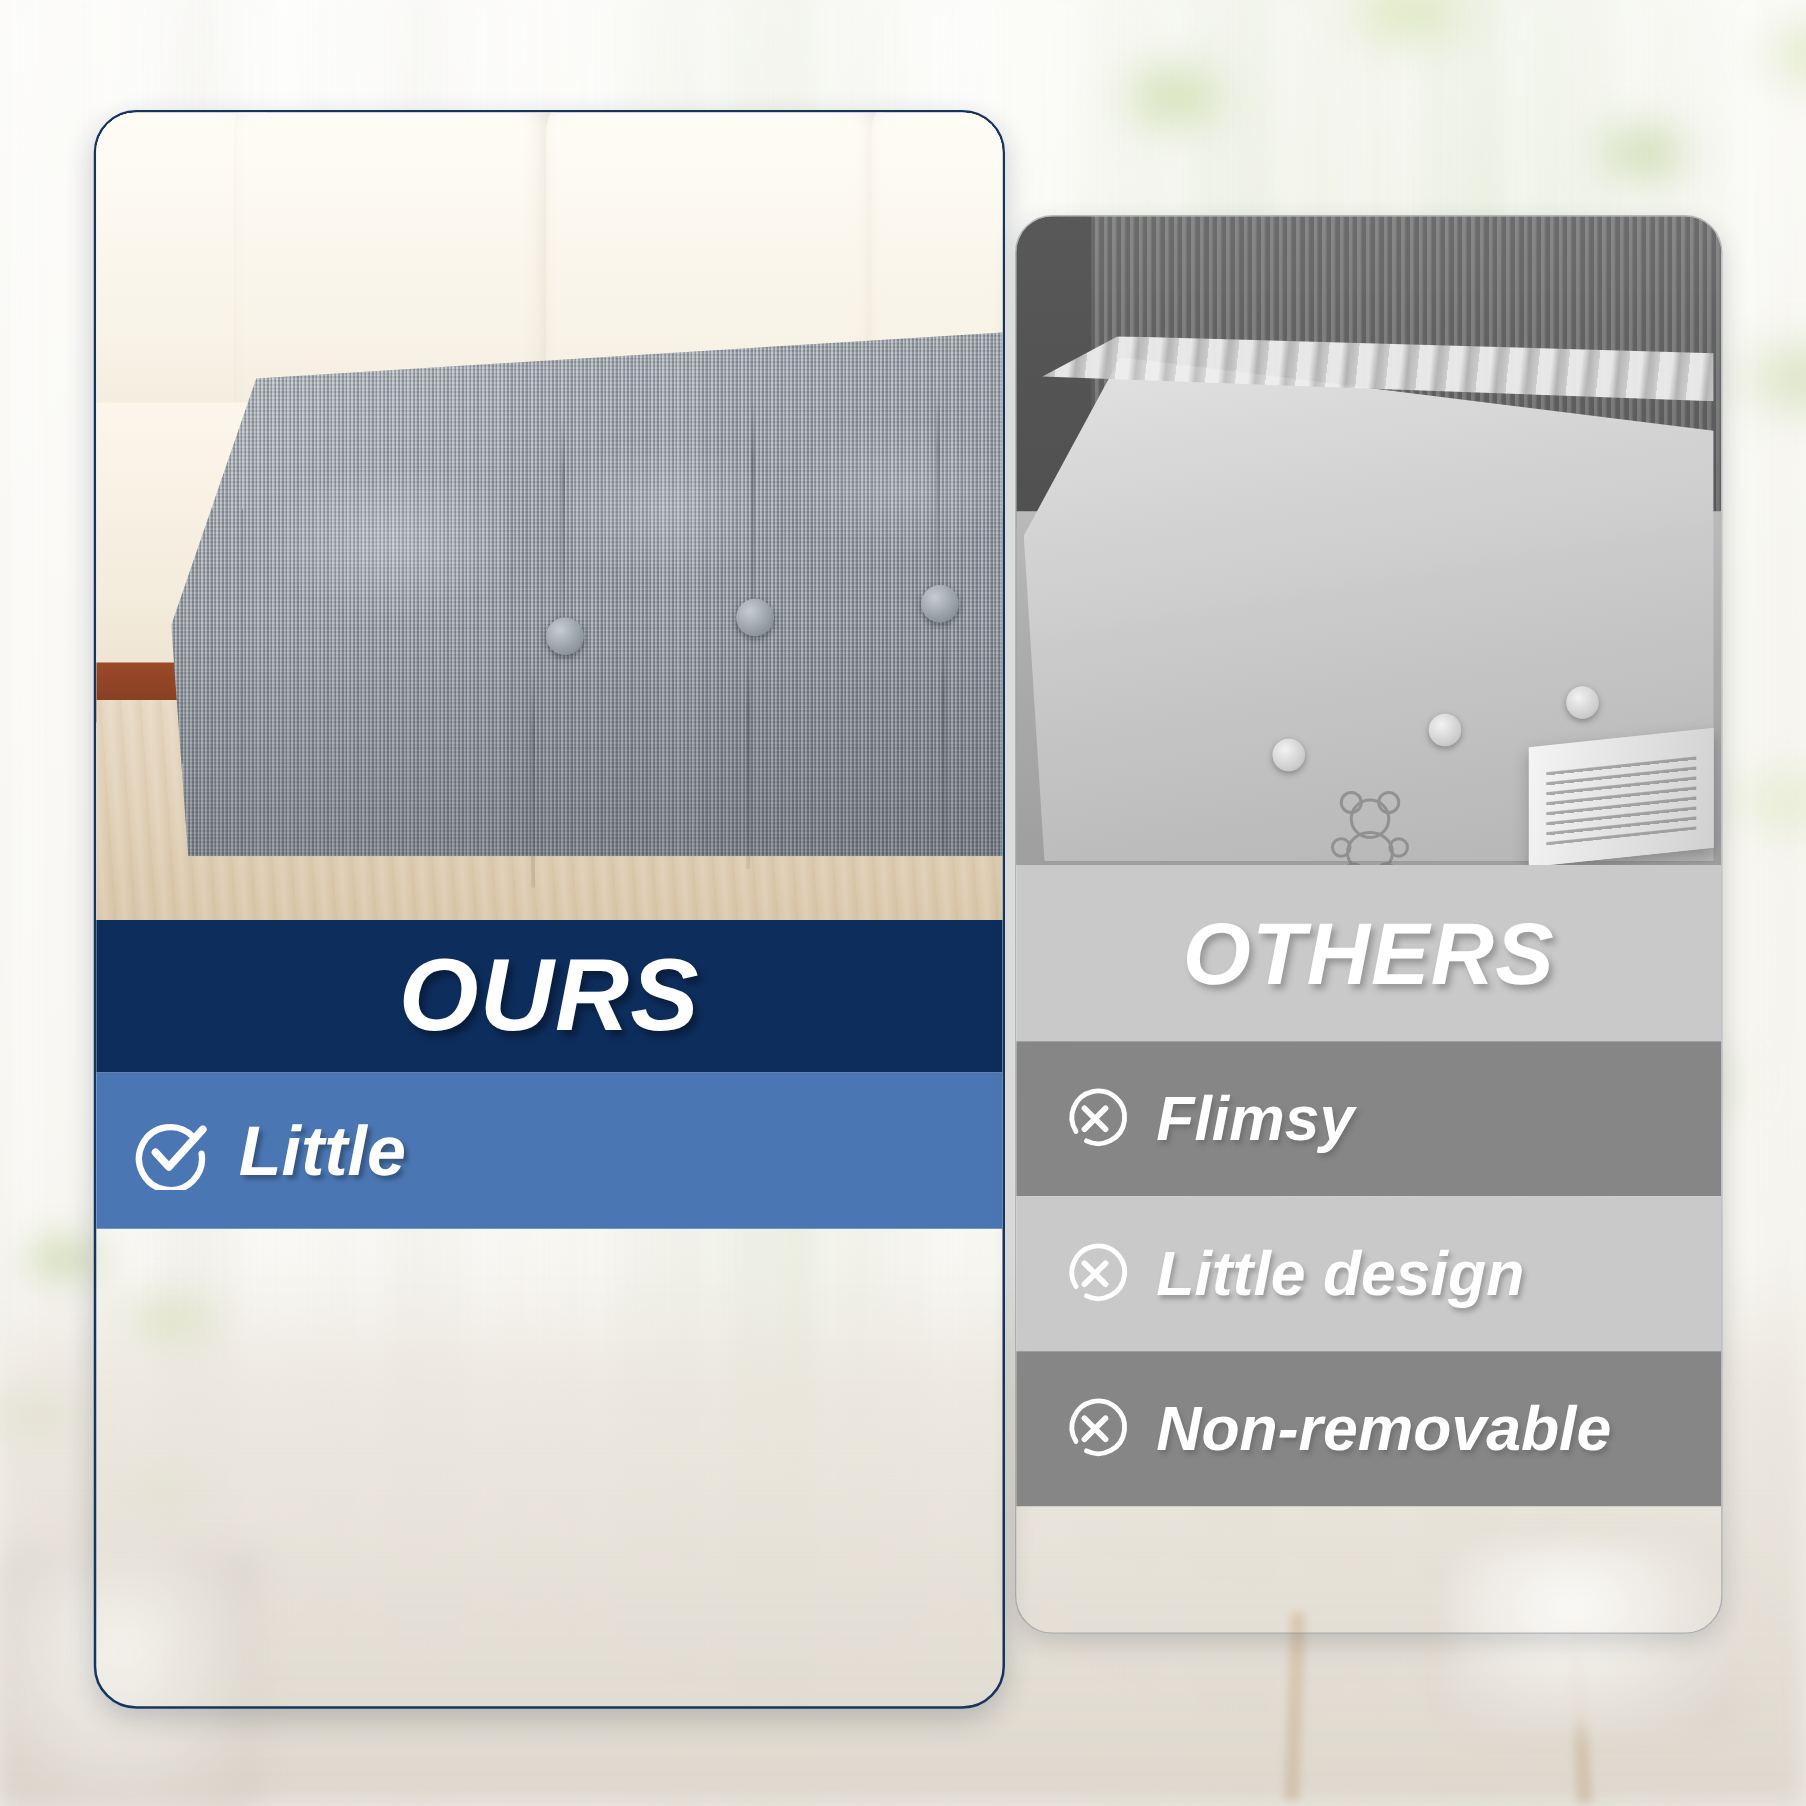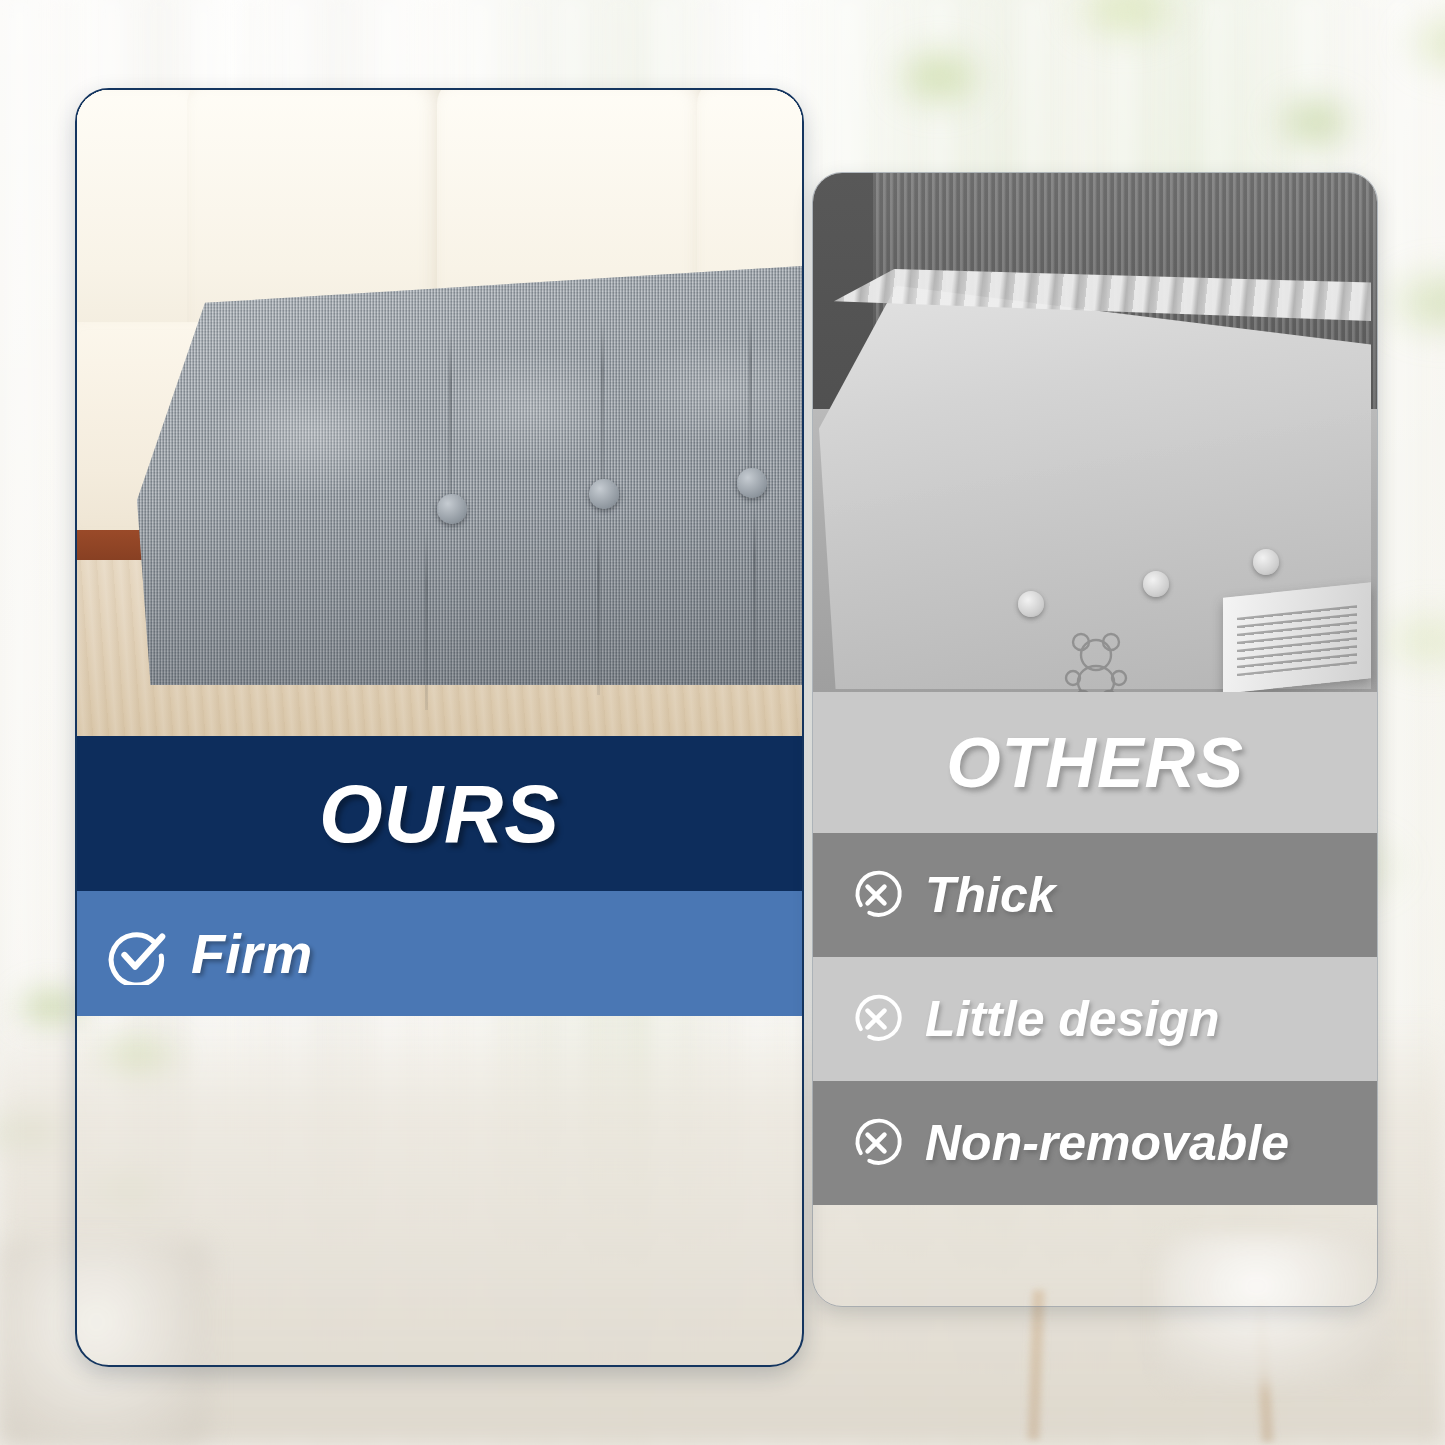--- a/index.html
+++ b/index.html
@@ -321,21 +321,21 @@
   }
 
   
   .title-band {
     display: flex;
     align-items: center;
     justify-content: center;
     box-sizing: border-box;
   }
   .title-ours {
-    height: 155px;
+    height: 122px;
     background: #0d2d5c;
   }
   .title-others {
     height: 141px;
     background: #c9c9c9;
   }
   .title-text {
     font-style: italic;
     font-weight: bold;
     color: #ffffff;
@@ -433,21 +433,21 @@
       <span class="title-text">OURS</span>
     </div>
 
     <div class="rows">
 
       <div class="row row-ours alt-a">
         <svg class="row-icon" viewBox="0 0 64 64">
           <path d="M49 20 A26 26 0 1 0 56 34" fill="none" stroke="#ffffff" stroke-width="5.2" stroke-linecap="round"></path>
           <path d="M18 33 L29 45 L57 14" fill="none" stroke="#ffffff" stroke-width="6.4" stroke-linecap="round" stroke-linejoin="round"></path>
         </svg>
-        <span class="row-label">Firm</span>
+        <span class="row-label">Little</span>
       </div>
 
 
 
 
     </div>
   </div>
 
   <div class="card card-others">
 
@@ -477,21 +477,21 @@
       <span class="title-text">OTHERS</span>
     </div>
 
     <div class="rows">
 
       <div class="row row-others alt-a">
         <svg class="row-icon" viewBox="0 0 64 64">
           <path d="M14 44 A25 25 0 1 1 24 53" fill="none" stroke="#ffffff" stroke-width="4.6" stroke-linecap="round"></path>
           <path d="M22 22 L42 42 M42 22 L22 42" fill="none" stroke="#ffffff" stroke-width="5.4" stroke-linecap="round"></path>
         </svg>
-        <span class="row-label">Thick</span>
+        <span class="row-label">Flimsy</span>
       </div>
 
       <div class="row row-others alt-b">
         <svg class="row-icon" viewBox="0 0 64 64">
           <path d="M14 44 A25 25 0 1 1 24 53" fill="none" stroke="#ffffff" stroke-width="4.6" stroke-linecap="round"></path>
           <path d="M22 22 L42 42 M42 22 L22 42" fill="none" stroke="#ffffff" stroke-width="5.4" stroke-linecap="round"></path>
         </svg>
         <span class="row-label">Little design</span>
       </div>
 

